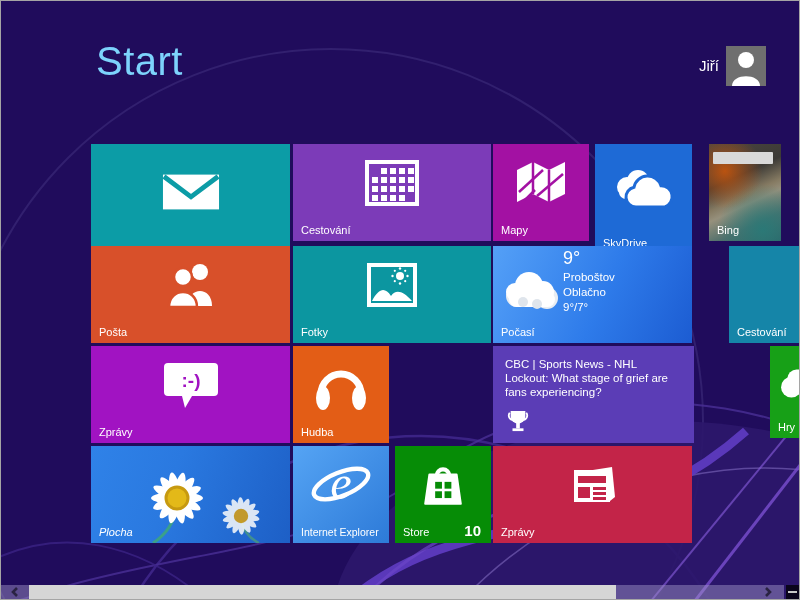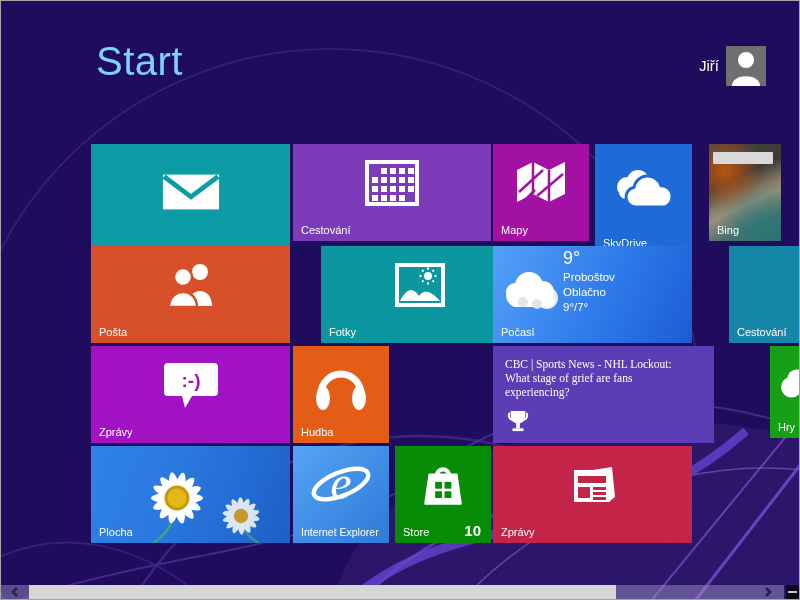--- a/index.html
+++ b/index.html
@@ -18,27 +18,27 @@
   .avatar{width:40px;height:40px;background:#6f6f6f;overflow:hidden;}
   
   .tile{position:absolute;overflow:hidden;cursor:pointer;}
   .tile .label{position:absolute;left:8px;bottom:5px;font-size:11px;font-weight:400;}
   .tile .ic{position:absolute;left:50%;top:40%;transform:translate(-50%,-50%);}
   .t-posta{left:90px;top:143px;width:199px;height:121px;background:#0c9ca6;}
   .t-kalendar{left:292px;top:143px;width:198px;height:97px;background:#7c3bb8;}
   .t-mapy{left:492px;top:143px;width:96px;height:97px;background:#a311a3;}
   .t-skydrive{left:594px;top:143px;width:97px;height:110px;background:#1e6ad6;}
   .t-lide{left:90px;top:245px;width:199px;height:97px;background:#d8502a;}
-  .t-fotky{left:292px;top:245px;width:198px;height:97px;background:#0c96a0;margin-left:28px;}
+  .t-fotky{left:292px;top:245px;width:198px;height:97px;background:#0c96a0;}
   .t-pocasi{left:492px;top:245px;width:199px;height:97px;background:linear-gradient(115deg,#54a0f7 0%,#2e7bea 55%,#1c5cd2 100%);}
   .t-zpravy-msg{left:90px;top:345px;width:199px;height:97px;background:#a113c2;}
   .t-hudba{left:292px;top:345px;width:96px;height:97px;background:#e35d16;}
   .t-video{left:394px;top:345px;width:96px;height:97px;background:#bf1346;}
-  .t-sport{left:492px;top:345px;width:221px;height:97px;background:#5b3db6;font-family:Liberation Serif, serif;}
-  .t-plocha{left:90px;top:445px;width:199px;height:97px;background:linear-gradient(110deg,#2f82e8 0%,#2a79e0 40%,#1d5fc6 100%);}
+  .t-sport{left:492px;top:345px;width:201px;height:97px;background:#5b3db6;}
+  .t-plocha{left:90px;top:445px;width:199px;height:97px;background:linear-gradient(110deg,#2f82e8 0%,#2a79e0 40%,#1d5fc6 100%);font-style:italic;}
   .t-ie{left:292px;top:445px;width:96px;height:97px;background:linear-gradient(135deg,#55a4f4,#2d7ad8);}
   .t-store{left:394px;top:445px;width:96px;height:97px;background:#068c06;}
   .t-zpravy-news{left:492px;top:445px;width:199px;height:97px;background:#c32448;}
   .t-bing{left:708px;top:143px;width:72px;height:97px;
     background:
       radial-gradient(circle at 75% 88%, rgba(40,122,120,.9), transparent 45%),
       radial-gradient(circle at 22% 28%, rgba(192,84,14,.95), transparent 42%),
       linear-gradient(155deg,#4a4540 0%,#3c3a36 35%,#857a62 52%,#96907c 60%,#51706c 78%,#2e5f63 100%);}
   .t-cestovani{left:728px;top:245px;width:72px;height:97px;background:#1585a8;}
   .t-hry{left:769px;top:345px;width:72px;height:92px;background:#17a017;}

